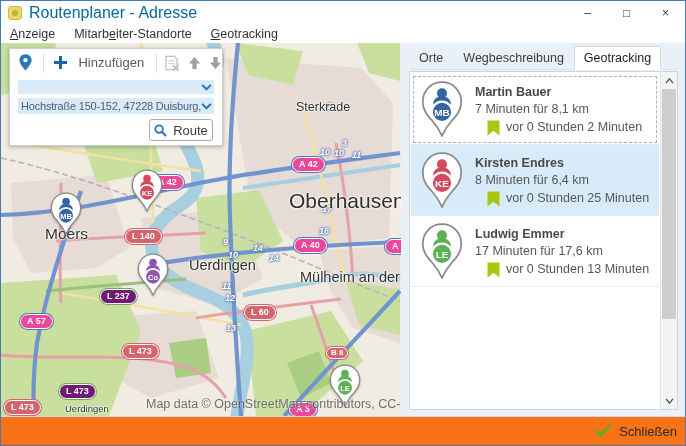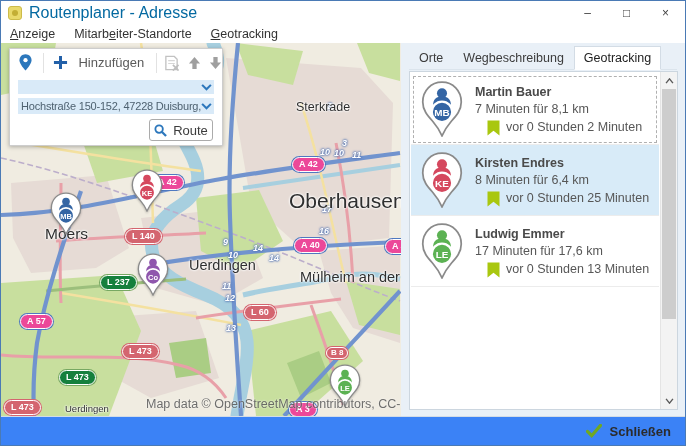--- a/index.html
+++ b/index.html
@@ -22,21 +22,21 @@
   .menu-item .u { text-decoration:underline; }
   
   .content { position:relative; height:373px; display:flex; }
   
   .map-wrap { position:relative; width:400px; height:373px; overflow:hidden; background:#f0ece1; flex:none; }
   .map-svg { position:absolute; left:0; top:0; }
   .badge { position:absolute; font-size:9px; font-weight:bold; color:#fff; line-height:1;
            padding:2px 6px; border-radius:8px; border:1px solid #fff; white-space:nowrap; }
   .badge.mw { background:#ec4899; box-shadow:0 0 0 1px #4f79c0; }
   .badge.rd { background:#d4656f; box-shadow:0 0 0 1px #d4656f; }
-  .badge.gn { background:#15803d; box-shadow:0 0 0 1px #77a862; }
+  .badge.gn { background:#701a75; box-shadow:0 0 0 1px #77a862;margin-top:14px; }
   .badge.sm { padding:1px 4px; font-size:8px; }
   .city { position:absolute; color:#2f2f2f; white-space:nowrap;
           text-shadow:0 0 2px #fff,0 0 2px #fff,0 0 3px #fff; }
   .exitn { position:absolute; font-size:9px; font-style:italic; font-weight:bold; color:#fff;
            text-shadow:0 0 2px #5a79b5,0 0 2px #5a79b5,0 0 3px #5a79b5; }
   .attrib { position:absolute; left:145px; top:354px; font-size:12.5px; color:rgba(70,70,70,.78);
             white-space:nowrap; text-shadow:0 0 2px rgba(255,255,255,.9); }
   .map-pin { position:absolute; width:32px; height:43px; filter:drop-shadow(0 1px 1px rgba(0,0,0,.25)); }
   
   .mtb { position:absolute; left:8px; top:5px; width:214px; height:98px; background:#fff;
@@ -67,22 +67,22 @@
   .list-pin { position:absolute; left:10px; top:7px; width:42px; height:56px; }
   .trk-text { position:absolute; left:64px; top:10px; font-size:12.5px; color:#575757; line-height:17px; }
   .trk-name { font-weight:bold; color:#4a4a4a; }
   .trk-upd { display:flex; align-items:center; gap:6px; margin-top:1px;margin-left:12px; }
   
   .sbar { position:absolute; right:0; top:0; bottom:0; width:17px; background:#f3f3f3; border-left:1px solid #e4e4e4; }
   .sbtn { position:absolute; left:0; width:16px; height:17px; display:flex; align-items:center; justify-content:center; }
   .sbtn.up { top:0; } .sbtn.down { bottom:0; }
   .sthumb { position:absolute; left:1px; top:17px; width:14px; height:230px; background:#cdcdcd; }
   
-  .footer { height:29px; background:#3b82f6; border-top:1px solid #d3dce6; display:flex; align-items:center;
-            justify-content:flex-end; padding-right:14px;font-weight:bold; }
+  .footer { height:29px; background:#f97316; border-top:1px solid #d3dce6; display:flex; align-items:center;
+            justify-content:flex-end; padding-right:8px; }
   .close-btn { display:flex; align-items:center; gap:8px; font-size:13px; color:#2b2b2b; }
 </style>
 </head>
 <body>
 
 <div class="window">
 
   <div class="titlebar">
     <div class="app-icon"></div>
     <div class="title-text">Routenplaner - Adresse</div>

